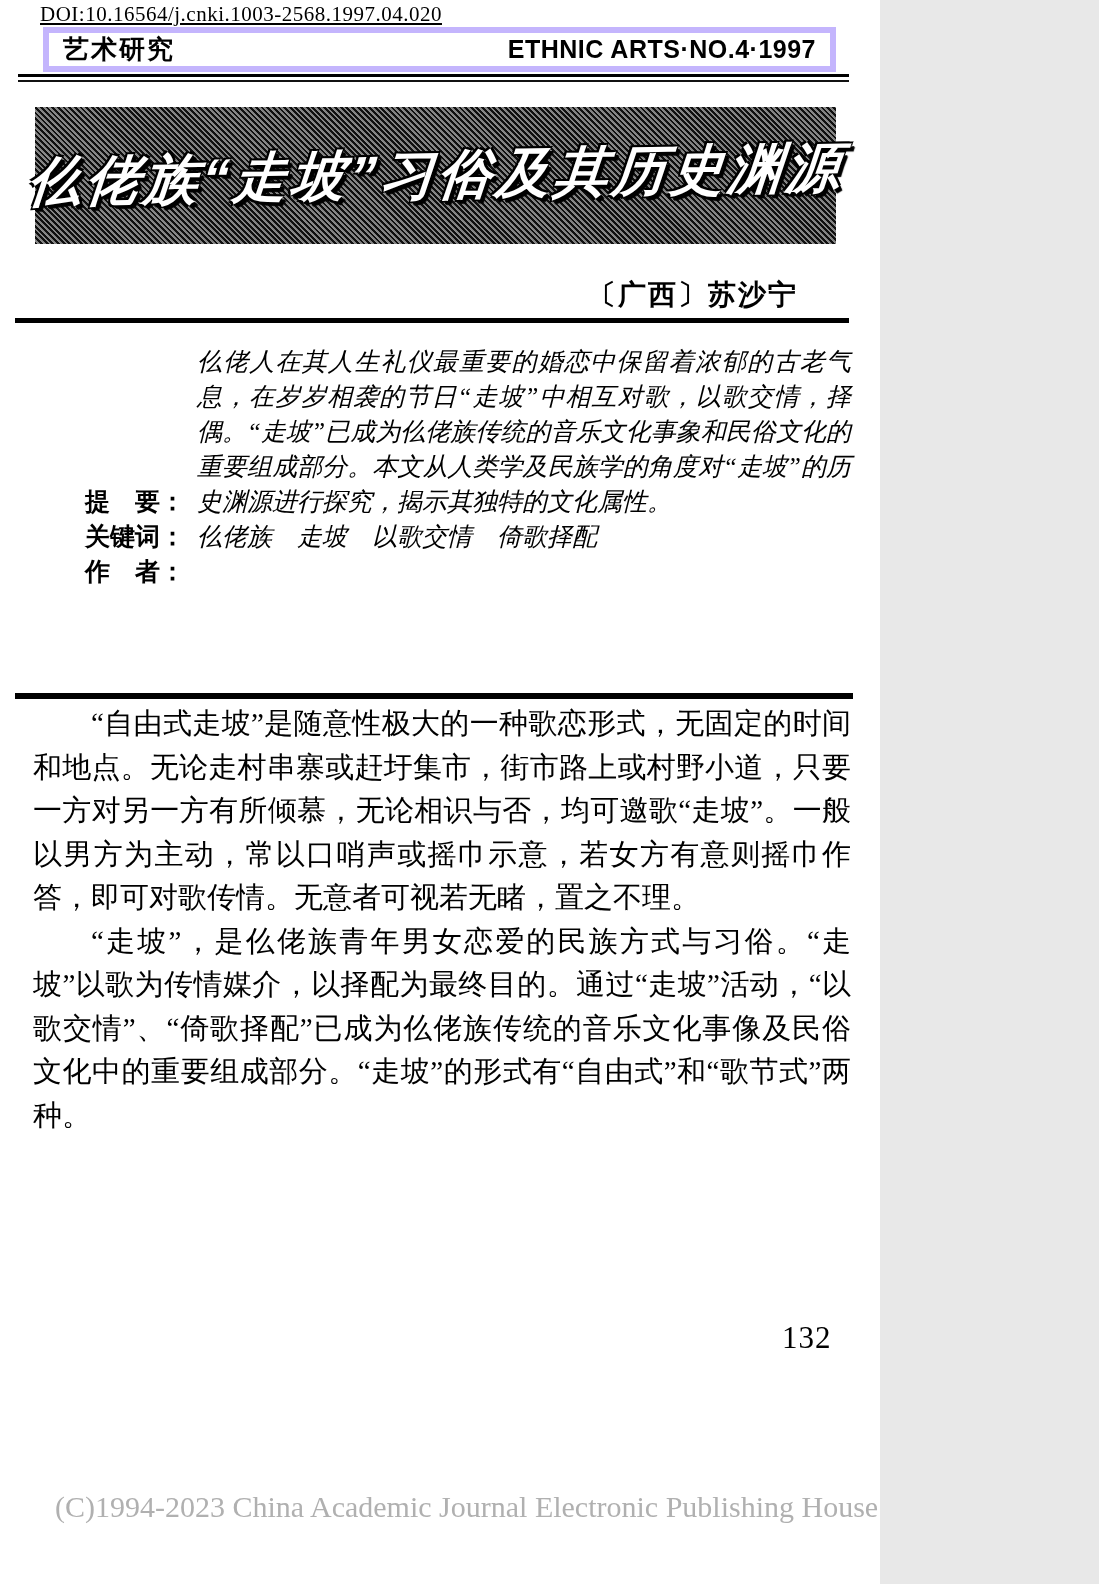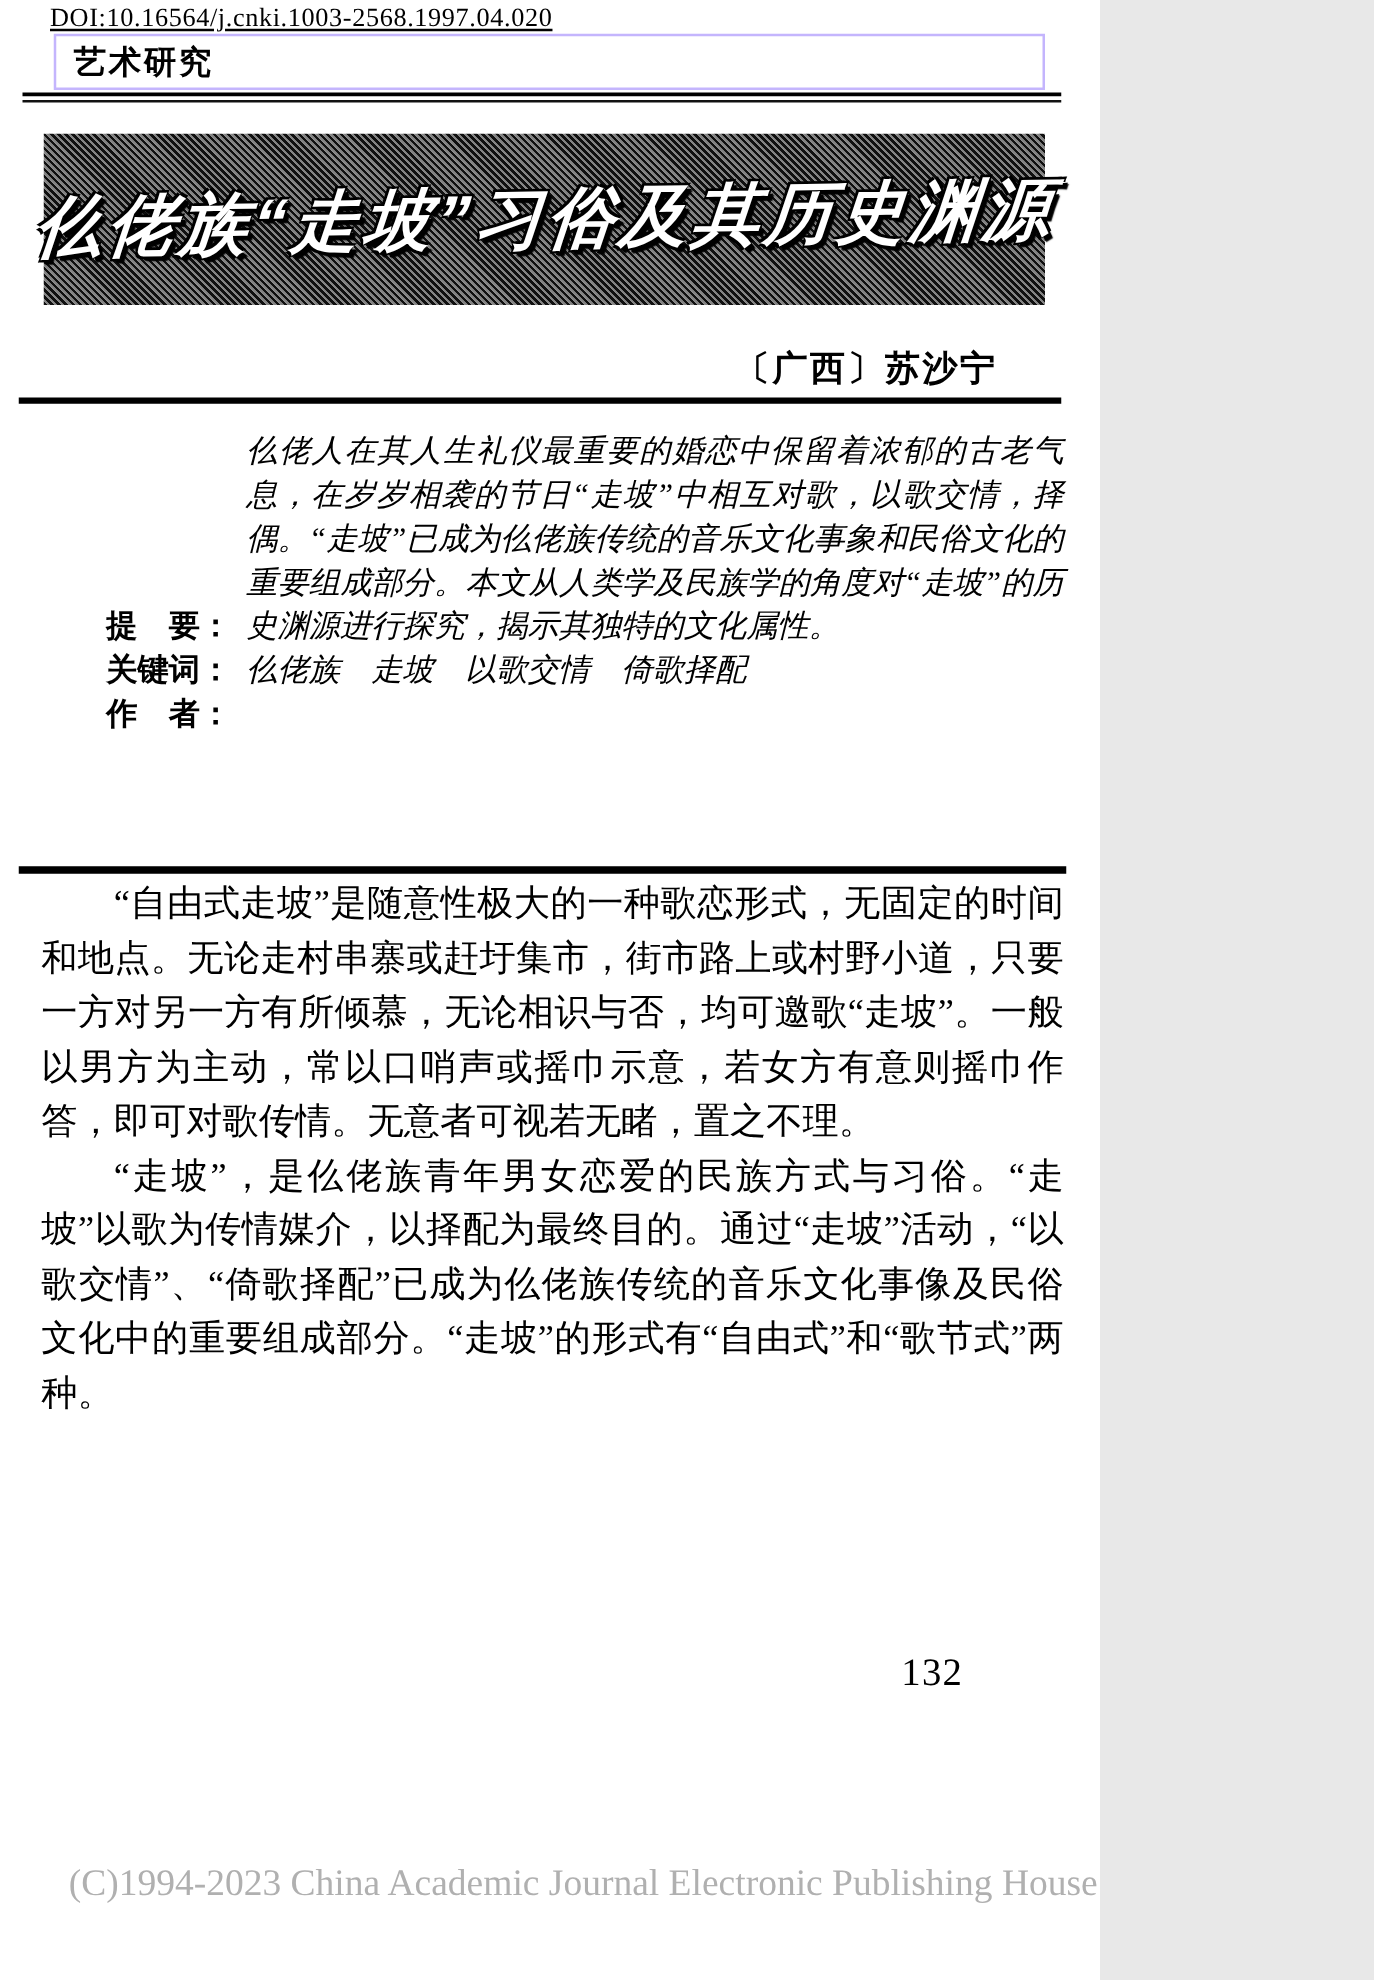--- a/index.html
+++ b/index.html
@@ -14,21 +14,21 @@
   }
   .doi {
     position:absolute; left:40px; top:2px;
     font-size:21px; letter-spacing:0.5px;
     text-decoration:underline;
     font-family:"Liberation Serif", serif;
   }
   .header-box {
     position:absolute; left:43px; top:27px;
     width:793px; height:45px;
-    border:2px solid #c4b5fd;
+    border:6px solid #c4b5fd;
     display:flex; justify-content:space-between; align-items:center;
     padding:0 14px;
     font-family:"Liberation Sans", sans-serif;
     font-weight:bold;
   }
   .header-box .jcn { font-size:26px; letter-spacing:2px; }
   .header-box .jen { font-size:25px; letter-spacing:0.5px; }
   .double-rule {
     position:absolute; left:18px; top:74px;
     width:831px; height:8px;
@@ -76,40 +76,41 @@
     font-family:"Liberation Serif", serif;
     font-style:italic;
   }
   .body-text {
     position:absolute; left:33px; top:702px; width:818px;
     font-size:29px; line-height:43.5px;
     text-align:justify;
   }
   .body-text p { text-indent:2em; margin:0; }
   .page-number {
-    position:absolute; left:721px; top:1320px;
+    position:absolute; left:782px; top:1320px;
     font-size:31px; letter-spacing:1px;
     font-family:"Liberation Serif", serif;
   }
   .footer {
     position:absolute; left:55px; top:1490px;
     font-size:30px; color:#b0b0b0;
     font-family:"Liberation Serif", serif;
     white-space:nowrap;
   }
 </style>
 </head>
 <body>
 
 <div class="page">
 
   <div class="doi">DOI:10.16564/j.cnki.1003-2568.1997.04.020</div>
 
   <div class="header-box">
     <span class="jcn">艺术研究</span>
+    <span class="jen">ETHNIC ARTS·NO.4·1997</span>
   </div>
 
   <div class="double-rule"></div>
 
   <div class="title-banner">
     <span class="title-text">仫佬族“走坡”习俗及其历史渊源</span>
   </div>
 
   <div class="author-line">〔广西〕苏沙宁</div>
 

